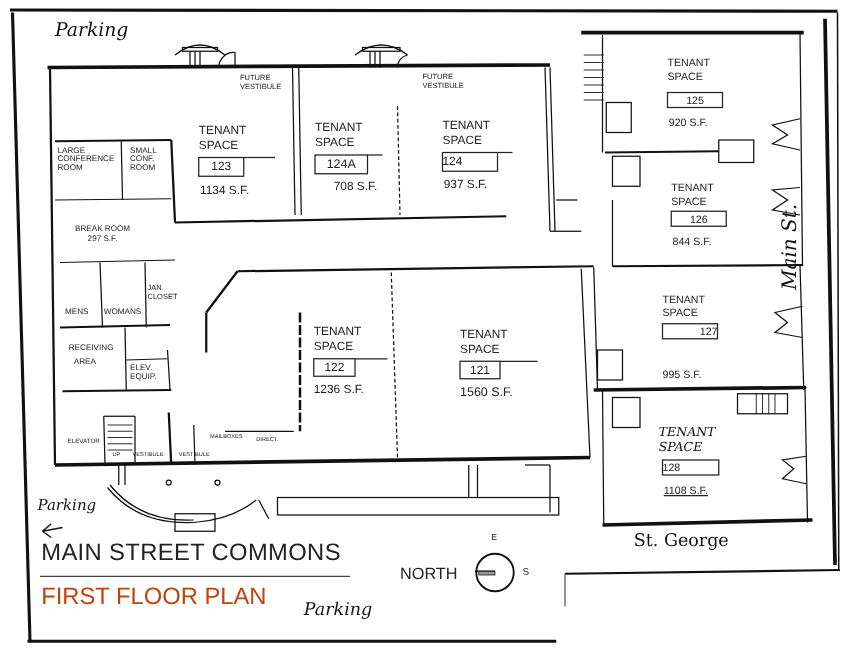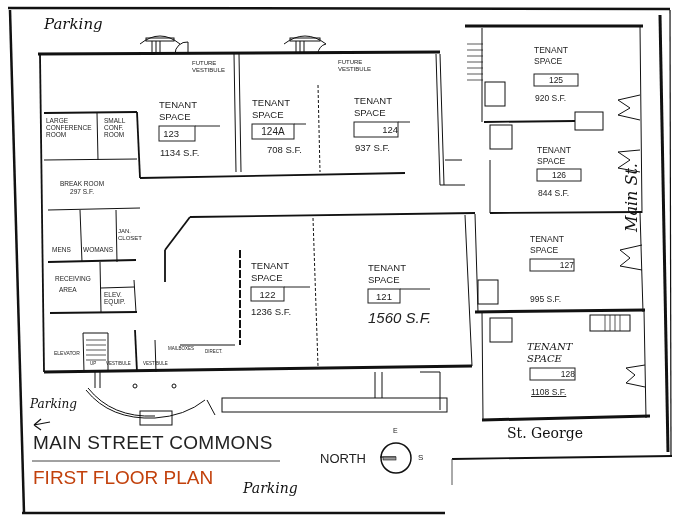--- a/index.html
+++ b/index.html
@@ -198,35 +198,35 @@
   <span style="position:absolute;left:33px;top:467px;font-size:19px;color:#c2410c;">FIRST FLOOR PLAN</span>
 
   <span style="position:absolute;left:320px;top:451px;font-size:13px;color:#222;">NORTH</span>
   <span style="position:absolute;left:393px;top:427px;font-size:7px;color:#222;">E</span>
   <span style="position:absolute;left:418px;top:453px;font-size:8px;color:#222;">S</span>
 
   <div style="position:absolute;left:159px;top:99px;font-size:9.5px;color:#222;line-height:12px;">
     <div>TENANT</div>
     <div>SPACE</div>
   </div>
-  <span style="position:absolute;left:143px;top:128px;width:36px;text-align:right;font-size:9.5px;color:#222;">123</span>
+  <span style="position:absolute;left:159px;top:128px;width:36px;text-align:center;font-size:9.5px;color:#222;">123</span>
   <span style="position:absolute;left:160px;top:147px;font-size:9.5px;color:#222;">1134 S.F.</span>
 
   <div style="position:absolute;left:252px;top:97px;font-size:9.5px;color:#222;line-height:12px;">
     <div>TENANT</div>
     <div>SPACE</div>
   </div>
   <span style="position:absolute;left:252px;top:126px;width:42px;text-align:center;font-size:10px;color:#222;">124A</span>
   <span style="position:absolute;left:267px;top:144px;font-size:9.5px;color:#222;">708 S.F.</span>
 
   <div style="position:absolute;left:354px;top:95px;font-size:9.5px;color:#222;line-height:12px;">
     <div>TENANT</div>
     <div>SPACE</div>
   </div>
-  <span style="position:absolute;left:354px;top:124px;width:44px;text-align:right;font-size:9.5px;color:#222;">124</span>
+  <span style="position:absolute;left:354px;top:124px;width:44px;text-align:left;font-size:9.5px;color:#222;">124</span>
   <span style="position:absolute;left:355px;top:142px;font-size:9.5px;color:#222;">937 S.F.</span>
 
   <div style="position:absolute;left:534px;top:45px;font-size:8.5px;color:#222;line-height:11px;">
     <div>TENANT</div>
     <div>SPACE</div>
   </div>
   <span style="position:absolute;left:534px;top:75px;width:44px;text-align:center;font-size:8.5px;color:#222;">125</span>
   <span style="position:absolute;left:535px;top:93px;font-size:8.5px;color:#222;">920 S.F.</span>
 
   <div style="position:absolute;left:537px;top:145px;font-size:8.5px;color:#222;line-height:11px;">
@@ -241,34 +241,34 @@
     <div>SPACE</div>
   </div>
   <span style="position:absolute;left:251px;top:289px;width:33px;text-align:center;font-size:9.5px;color:#222;">122</span>
   <span style="position:absolute;left:251px;top:306px;font-size:9.5px;color:#222;">1236 S.F.</span>
 
   <div style="position:absolute;left:368px;top:262px;font-size:9.5px;color:#222;line-height:12px;">
     <div>TENANT</div>
     <div>SPACE</div>
   </div>
   <span style="position:absolute;left:368px;top:291px;width:32px;text-align:center;font-size:9.5px;color:#222;">121</span>
-  <span style="position:absolute;left:368px;top:309px;font-size:15px;color:#222;font-style:italic;">1560 S.F.</span>
+  <span style="position:absolute;left:368px;top:309px;font-size:10px;color:#222;">1560 S.F.</span>
 
   <div style="position:absolute;left:530px;top:234px;font-size:8.5px;color:#222;line-height:11px;">
     <div>TENANT</div>
     <div>SPACE</div>
   </div>
   <span style="position:absolute;left:530px;top:260px;width:44px;text-align:right;font-size:8.5px;color:#222;">127</span>
   <span style="position:absolute;left:530px;top:278px;font-size:8.5px;color:#222;margin-top:16px;">995 S.F.</span>
 
   <div style="position:absolute;left:527px;top:341px;font-size:10px;color:#111;line-height:12px;font-family:'DejaVu Serif',serif;font-style:italic;">
     <div>TENANT</div>
     <div>SPACE</div>
   </div>
-  <span style="position:absolute;left:530px;top:369px;width:45px;text-align:right;font-size:8.5px;color:#222;">128</span>
+  <span style="position:absolute;left:530px;top:369px;width:45px;text-align:left;font-size:8.5px;color:#222;">128</span>
   <span style="position:absolute;left:531px;top:387px;font-size:8.5px;color:#222;text-decoration:underline;">1108 S.F.</span>
 
   <div style="position:absolute;left:46px;top:117px;font-size:6.5px;line-height:7px;color:#222;">
     <div>LARGE</div>
       <div>CONFERENCE</div>
       <div>ROOM</div>
   </div>
   <div style="position:absolute;left:104px;top:117px;font-size:6.5px;line-height:7px;color:#222;">
     <div>SMALL</div>
       <div>CONF.</div>

